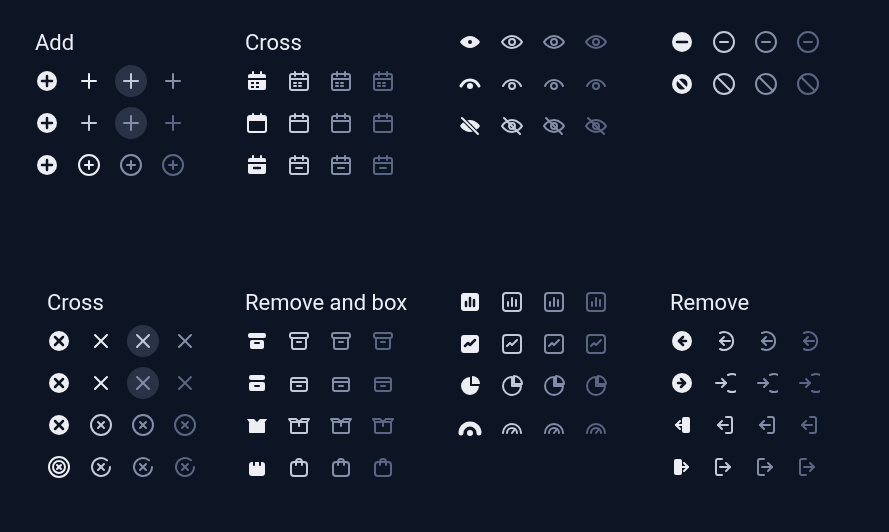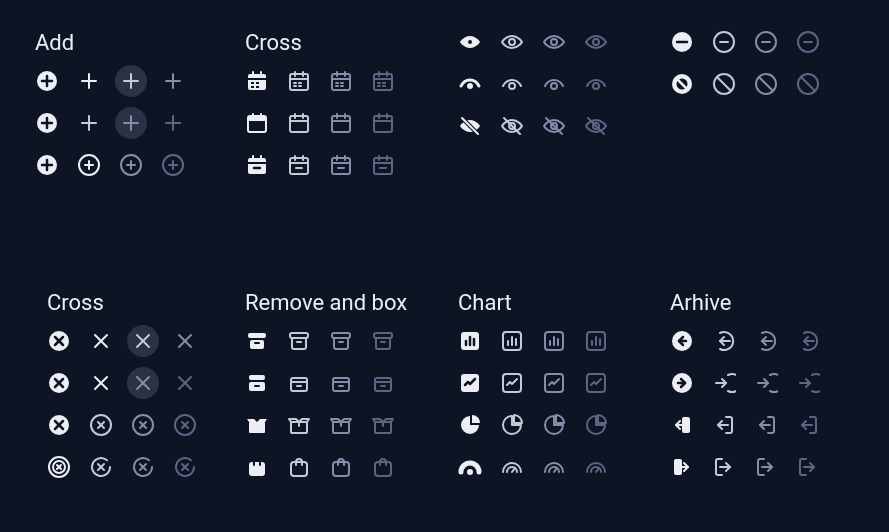--- a/index.html
+++ b/index.html
@@ -642,21 +642,20 @@
           <div class="cell s4" title="bag-outline">
             <svg width="24" height="24" viewBox="0 0 24 24" fill="none" stroke="currentColor" stroke-width="2" stroke-linecap="round" stroke-linejoin="round" class="">
               <rect x="4" y="7" width="16" height="14" rx="3"></rect>
               <path d="M9 10V7a3 3 0 0 1 6 0v3"></path>
             </svg>
           </div>
         </div>
       </div>
     </div>
     <div class="section" style="left: 458px; top: 290px;">
-      <div class="title">Chart</div>
       <div class="grid">
         <div class="row">
           <div class="cell s1" title="bar-chart-filled">
             <svg width="24" height="24" viewBox="0 0 24 24" fill="none" stroke="currentColor" stroke-width="2" stroke-linecap="round" stroke-linejoin="round" class="">
               <rect x="3" y="3" width="18" height="18" rx="3" fill="currentColor" stroke="none"></rect>
               <line x1="8" y1="16" x2="8" y2="12" stroke="#0d1424" stroke-width="2.5"></line>
               <line x1="12" y1="16" x2="12" y2="8" stroke="#0d1424" stroke-width="2.5"></line>
               <line x1="16" y1="16" x2="16" y2="10" stroke="#0d1424" stroke-width="2.5"></line>
             </svg>
           </div>
@@ -762,21 +761,21 @@
             <svg width="24" height="24" viewBox="0 0 24 24" fill="none" stroke="currentColor" stroke-width="2" stroke-linecap="round" stroke-linejoin="round" class="">
               <path d="M3 17a9 9 0 0 1 18 0"></path>
               <path d="M7 17a5 5 0 0 1 10 0"></path>
               <line x1="12" y1="17" x2="15" y2="13"></line>
             </svg>
           </div>
         </div>
       </div>
     </div>
     <div class="section" style="left: 670px; top: 290px;">
-      <div class="title">Arhive</div>
+      <div class="title">Remove</div>
       <div class="grid">
         <div class="row">
           <div class="cell s1" title="logout-left-filled">
             <svg width="24" height="24" viewBox="0 0 24 24" fill="none" stroke="currentColor" stroke-width="2" stroke-linecap="round" stroke-linejoin="round" class="">
               <circle cx="12" cy="12" r="10" fill="currentColor" stroke="none"></circle>
               <path d="M13 8l-4 4 4 4" stroke="#0d1424" stroke-width="2.5"></path>
               <line x1="9" y1="12" x2="16" y2="12" stroke="#0d1424" stroke-width="2.5"></line>
             </svg>
           </div>
           <div class="cell s2" title="logout-left-outline">

